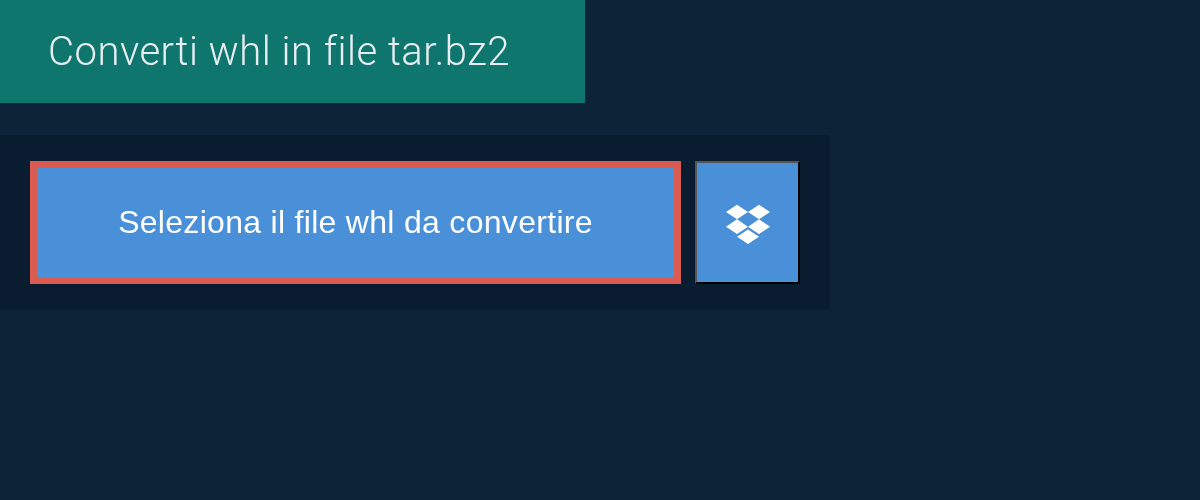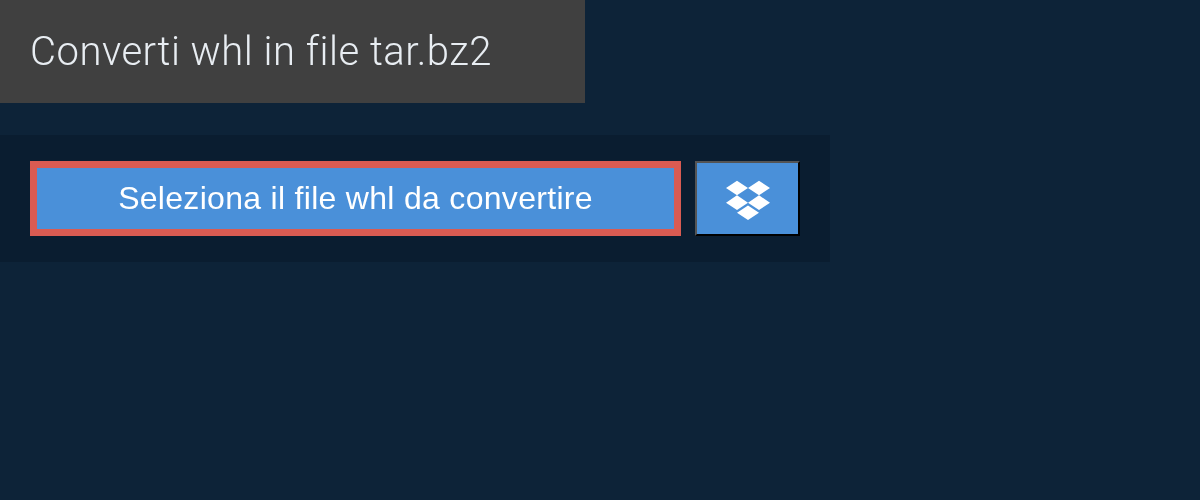--- a/index.html
+++ b/index.html
@@ -8,22 +8,22 @@
       box-sizing: border-box;
     }
     body {
       width: 1200px;
       height: 500px;
       background: #0d2338;
       font-family: -apple-system, BlinkMacSystemFont, "Segoe UI", Roboto, Arial, sans-serif;
       overflow: hidden;
     }
     .header-section {
-      background: #404040;
-      padding: 28px 30px;
+      background: #0f766e;
+      padding: 28px 48px;
       width: 585px;
     }
     .page-title {
       color: #e8edf2;
       font-size: 40px;
       font-weight: 300;
       letter-spacing: 0.5px;
     }
     .upload-area {
       background: #0a1d30;
@@ -34,21 +34,21 @@
       gap: 14px;
       align-items: stretch;
     }
     .select-file-button {
       flex: 1;
       background: #4a90d9;
       border: 7px solid #d95b52;
       color: #ffffff;
       font-size: 32px;
       font-weight: 300;
-      padding: 12px 20px;
+      padding: 36px 20px;
       text-align: center;
       cursor: pointer;
       letter-spacing: 0.3px;
     }
     .dropbox-button {
       width: 105px;
       background: #4a90d9;
       display: flex;
       align-items: center;
       justify-content: center;

